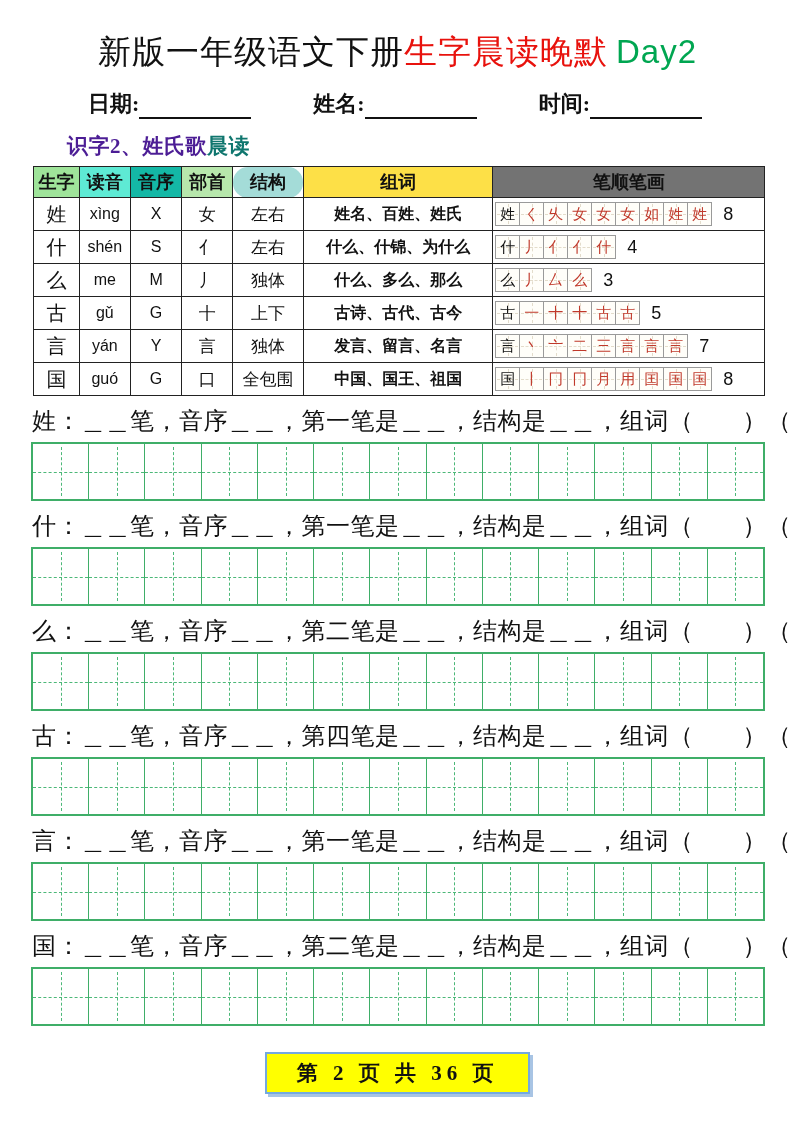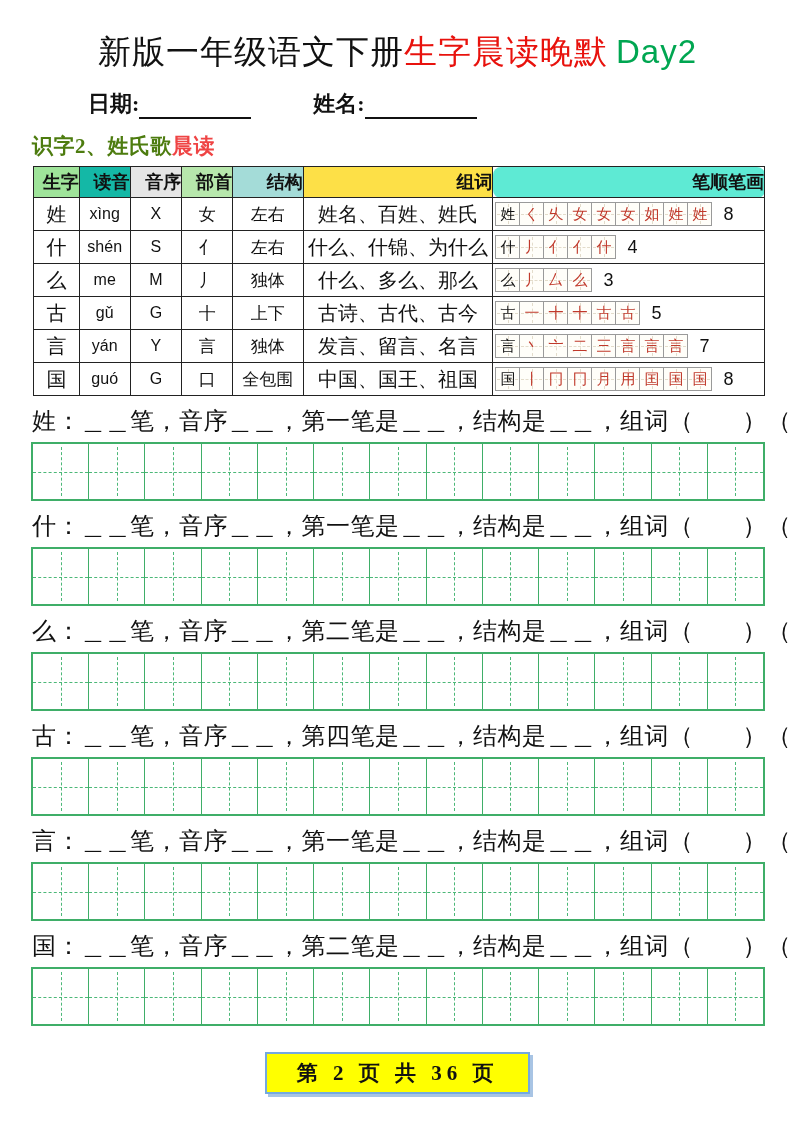--- a/index.html
+++ b/index.html
@@ -17,32 +17,32 @@
   .title .t-red   { color: #e8120d; }
   .title .t-green { color: #00a651; font-family: "Liberation Sans", sans-serif; margin-left: 8px; }
 
   
   .fields { display: flex; padding-left: 58px; margin-top: 14px; font-size: 22px; font-weight: bold; }
   .field { margin-right: 62px; white-space: nowrap; text-align: center; }
   .blank { display: inline-block; width: 112px; border-bottom: 2.5px solid #111; height: 22px; vertical-align: bottom; }
 
   
   .section-heading { font-size: 21px; font-weight: bold; margin: 13px 0 6px 2px; letter-spacing: 0.5px; }
-  .h-blue { color: #4d7c0f; }
-  .h-red  { color: #ef4444; }
+  .h-blue { color: #4c1d95; margin-left: 35px; }
+  .h-red  { color: #0f766e; }
 
   
   table.char-table { border-collapse: collapse; margin-left: 3px; table-layout: fixed; }
   .char-table th, .char-table td { border: 1.6px solid #222; text-align: center; padding: 0; overflow: hidden; white-space: nowrap; }
-  .char-table th { font-size: 18px; height: 31px; font-weight: bold; text-align: right; }
+  .char-table th { font-size: 18px; height: 31px; font-weight: bold; }
   .char-table td { font-size: 17px; height: 33px; }
   td.char-cell   { font-size: 20px; }
   td.pinyin-cell { font-family: "Liberation Sans", sans-serif; font-size: 16px; }
   td.initial-cell{ font-family: "Liberation Sans", sans-serif; font-size: 16px; }
-  td.words-cell  { font-size: 20px; }
+  td.words-cell  { font-size: 16px; font-weight: bold; }
   td.stroke-order-cell { text-align: left; padding: 2px 2px; }
   .sbox {
     display: inline-block; width: 25px; height: 24px; line-height: 23px;
     border: 1px solid #9a9a9a; margin-right: -1px; text-align: center;
     font-size: 15px; vertical-align: middle; position: relative; background: #fffef9;
   }
   .sbox::before { content:""; position:absolute; left:50%; top:1px; bottom:1px; border-left:1px dashed #e3dccb; }
   .sbox::after  { content:""; position:absolute; top:50%; left:1px; right:1px; border-top:1px dashed #e3dccb; }
   .sbox span { position: relative; z-index: 1; }
   .sbox-black { color: #111; }
@@ -70,45 +70,46 @@
 
 <div class="page">
 
   <div class="title">
     <span class="t-black">新版一年级语文下册</span><span class="t-red">生字晨读晚默</span><span class="t-green">Day2</span>
   </div>
 
   <div class="fields">
     <span class="field"><span>日期:</span><span class="blank"></span></span>
     <span class="field"><span>姓名:</span><span class="blank"></span></span>
+    <span class="field"><span>时间:</span><span class="blank"></span></span>
   </div>
 
   <div class="section-heading">
     <span class="h-blue">识字2、姓氏歌</span><span class="h-red">晨读</span>
   </div>
 
   <table class="char-table">
     <colgroup id="table-cols">
         <col style="width: 46px;">
         <col style="width: 51px;">
         <col style="width: 52px;">
         <col style="width: 51px;">
         <col style="width: 71px;">
         <col style="width: 190px;">
         <col style="width: 272px;">
       </colgroup>
     <thead>
       <tr>
         <th style="background: rgb(159, 228, 154);">生字</th>
-        <th style="background: #14b8a6;">读音</th>
-        <th style="background: #e5e5e5;">音序</th>
+        <th style="background: #5eead4;">读音</th>
+        <th style="background: #14b8a6;">音序</th>
         <th style="background: rgb(183, 231, 172);">部首</th>
-        <th style="background: rgb(164, 220, 216);">结构</th>
+        <th style="background: rgb(164, 220, 216); border-radius: 15px;">结构</th>
         <th style="background: #fde047;">组词</th>
-        <th style="background: #5eead4; border-radius: 8px;">笔顺笔画</th>
+        <th style="background: #737373;">笔顺笔画</th>
       </tr>
     </thead>
     <tbody id="char-table-body">
         <tr>
           <td class="char-cell">姓</td>
           <td class="pinyin-cell">xìng</td>
           <td class="initial-cell">X</td>
           <td class="radical-cell">女</td>
           <td class="structure-cell">左右</td>
           <td class="words-cell">姓名、百姓、姓氏</td>

